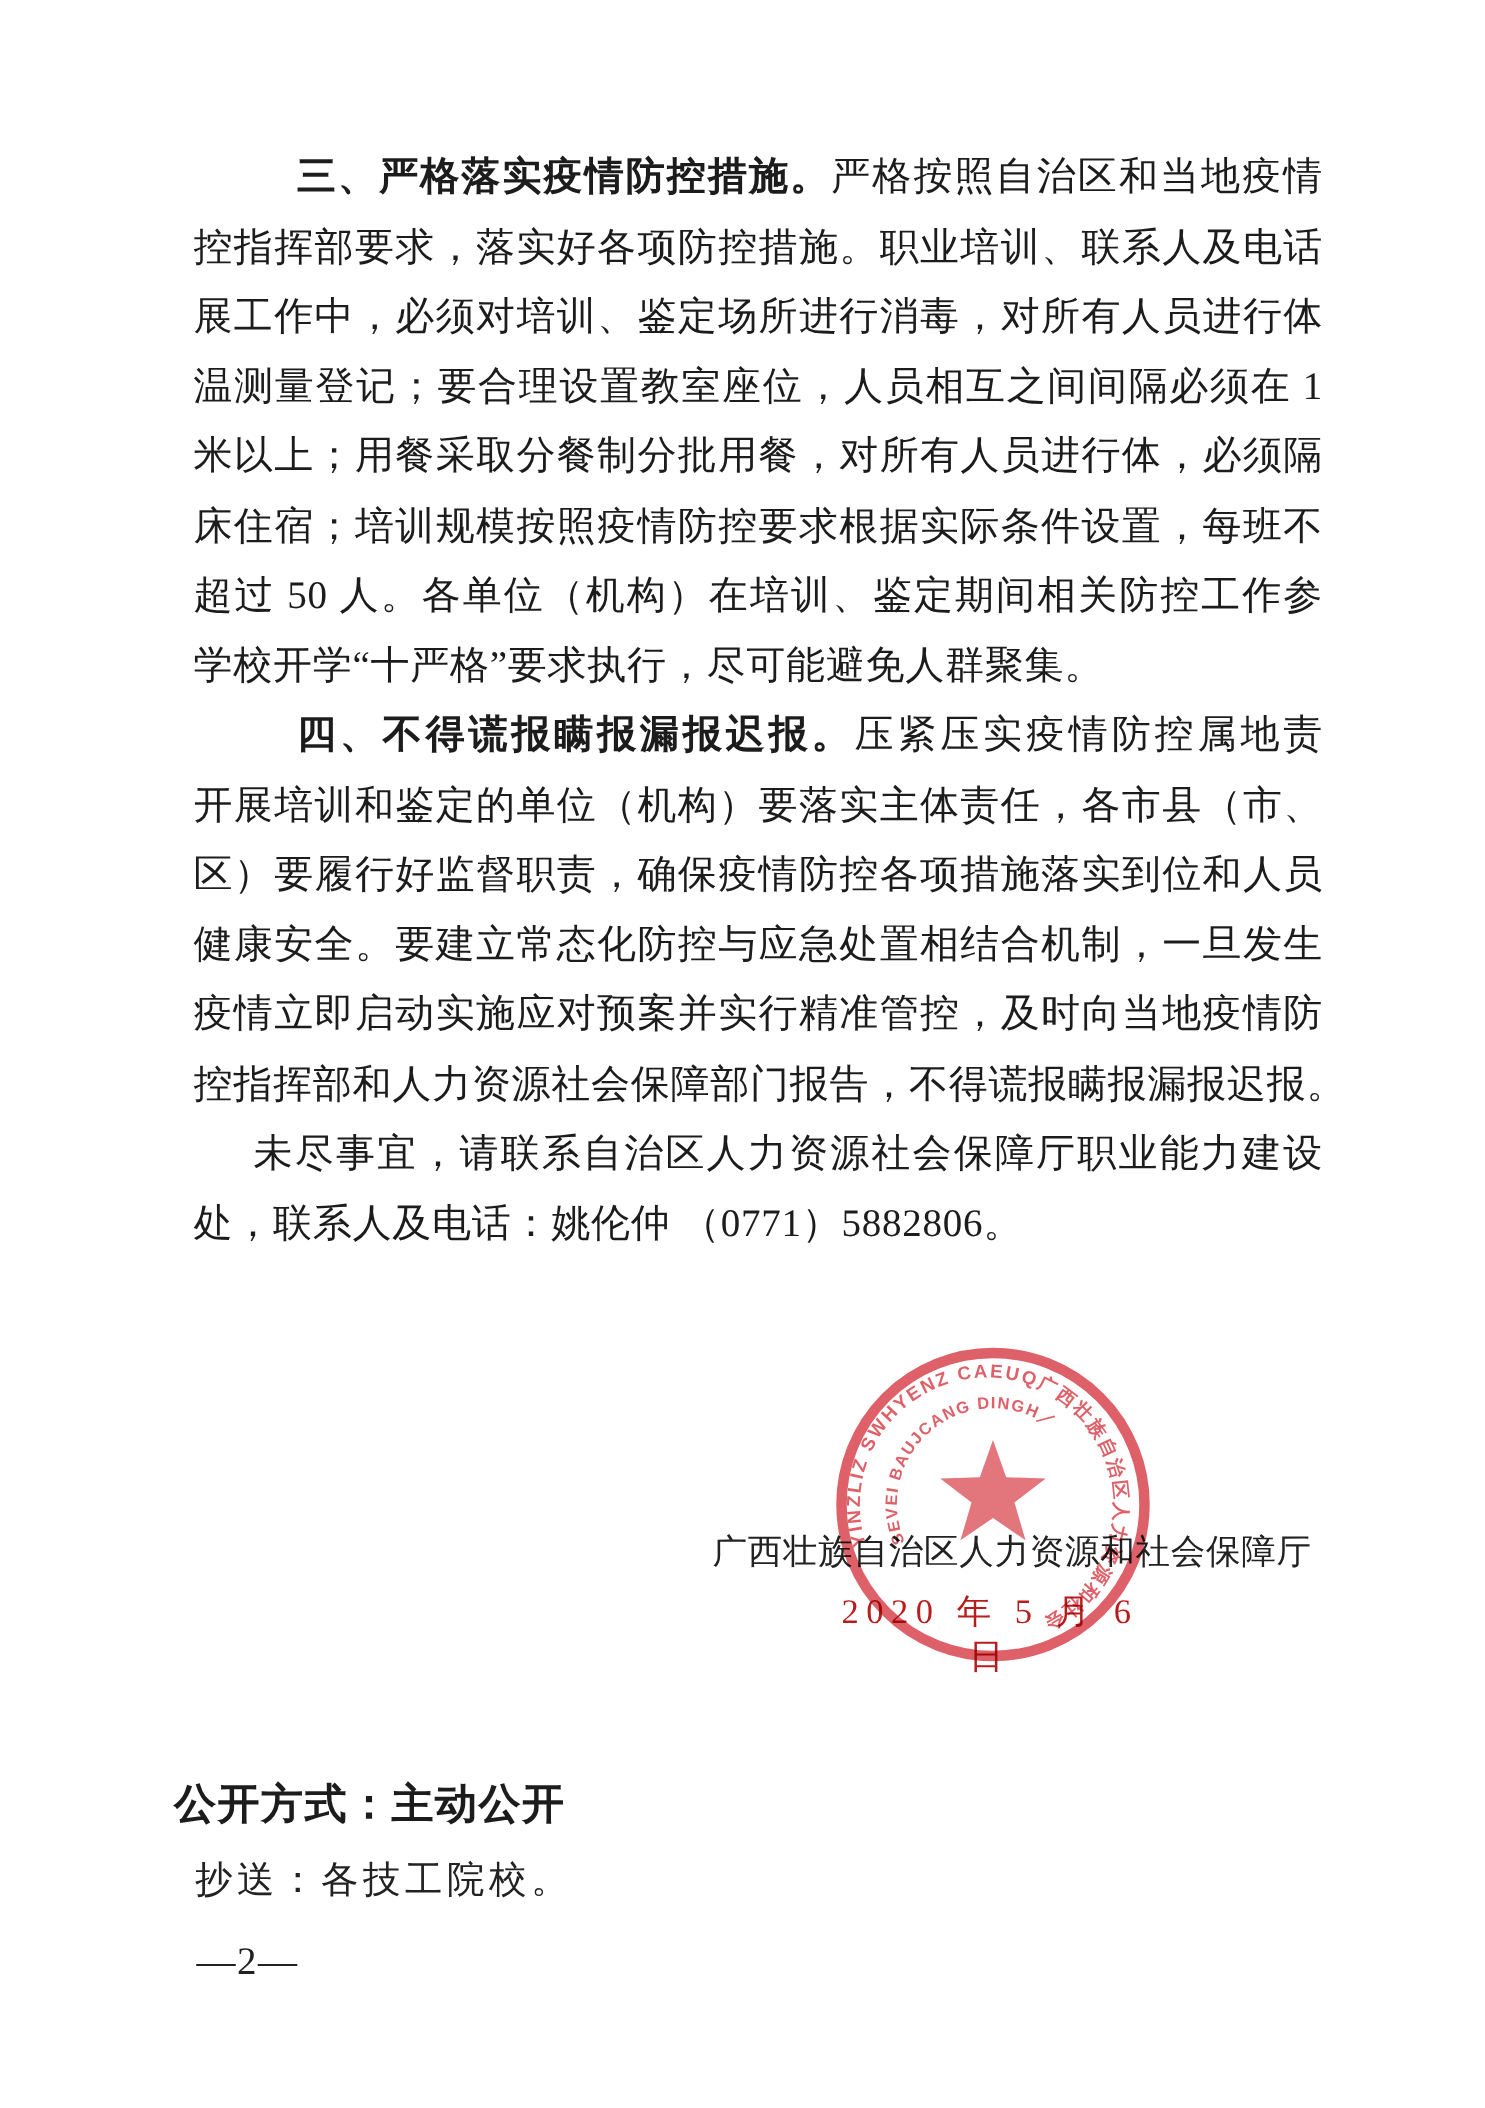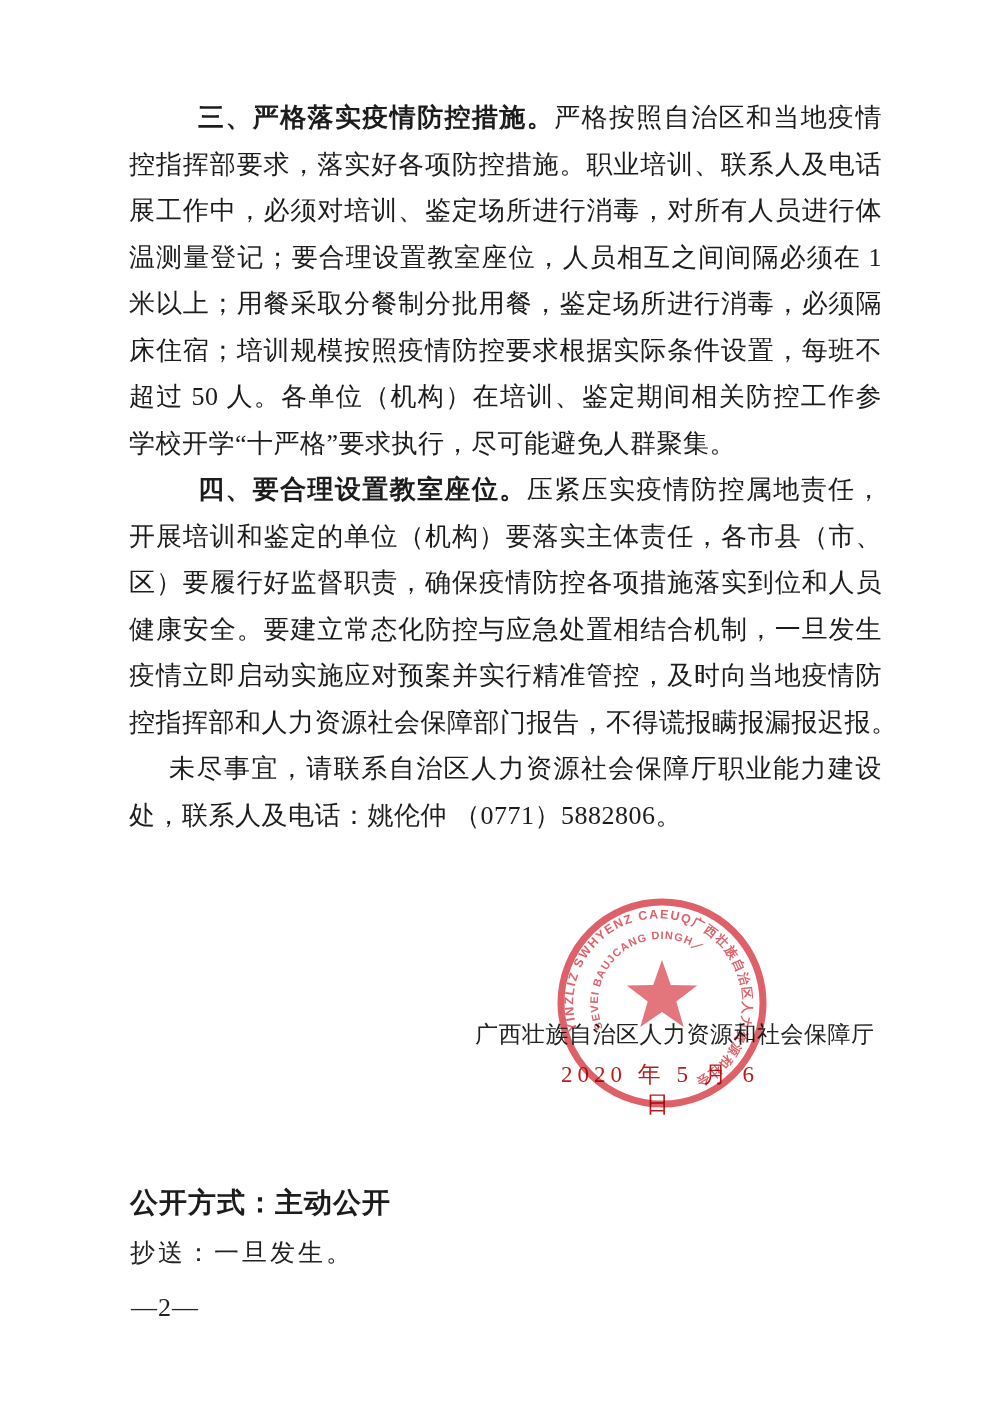--- a/index.html
+++ b/index.html
@@ -46,21 +46,21 @@
   }
   .seal text{
     font-family:"Liberation Sans","DejaVu Sans",sans-serif;
     font-weight:700;
   }
   .seal .outer-arc{ font-size:12.5px;letter-spacing:1.5px; }
   .seal .inner-arc{ font-size:11px;letter-spacing:1px; }
 
   
   .footer-disclosure{
-    position:absolute;left:130px;top:1184px;
+    position:absolute;left:116px;top:1184px;
     font-size:28px;font-weight:700;letter-spacing:1px;
   }
   .footer-cc{
     position:absolute;left:130px;top:1236px;
     font-size:25px;letter-spacing:3px;color:#222;
   }
   .page-number{
     position:absolute;left:131px;top:1293px;
     font-size:26px;letter-spacing:1px;color:#222;
   }
@@ -68,25 +68,25 @@
 </head>
 <body>
 
 <div class="page">
 
   <div class="body-text" id="bodyLines">
       <div class="line fill indent"><b>三、严格落实疫情防控措施。</b>严格按照自治区和当地疫情防</div>
       <div class="line fill">控指挥部要求，落实好各项防控措施。职业培训、联系人及电话</div>
       <div class="line fill">展工作中，必须对培训、鉴定场所进行消毒，对所有人员进行体</div>
       <div class="line fill">温测量登记；要合理设置教室座位，人员相互之间间隔必须在 1</div>
-      <div class="line fill">米以上；用餐采取分餐制分批用餐，鉴定场所进行消毒，必须隔</div>
+      <div class="line fill">米以上；用餐采取分餐制分批用餐，对所有人员进行体，必须隔</div>
       <div class="line fill">床住宿；培训规模按照疫情防控要求根据实际条件设置，每班不</div>
       <div class="line fill">超过 50 人。各单位（机构）在培训、鉴定期间相关防控工作参照</div>
       <div class="line">学校开学“十严格”要求执行，尽可能避免人群聚集。</div>
-      <div class="line fill indent"><b>四、要合理设置教室座位。</b>压紧压实疫情防控属地责任，</div>
+      <div class="line fill indent"><b>四、不得谎报瞒报漏报迟报。</b>压紧压实疫情防控属地责任，</div>
       <div class="line fill">开展培训和鉴定的单位（机构）要落实主体责任，各市县（市、</div>
       <div class="line fill">区）要履行好监督职责，确保疫情防控各项措施落实到位和人员</div>
       <div class="line fill">健康安全。要建立常态化防控与应急处置相结合机制，一旦发生</div>
       <div class="line fill">疫情立即启动实施应对预案并实行精准管控，及时向当地疫情防</div>
       <div class="line">控指挥部和人力资源社会保障部门报告，不得谎报瞒报漏报迟报。</div>
       <div class="line fill indent">未尽事宜，请联系自治区人力资源社会保障厅职业能力建设</div>
       <div class="line">处，联系人及电话：姚伦仲 （0771）5882806。</div>
     </div>
 
   <div class="sig-org">广西壮族自治区人力资源和社会保障厅</div>
@@ -101,16 +101,16 @@
     </defs>
     <text class="outer-arc" fill="#d9454e">
       <textPath href="#outerArc" startOffset="2">YINZLIZ SWHYENZ CAEUQ广西壮族自治区人力资源和社会保障厅</textPath>
     </text>
     <text class="inner-arc" fill="#d9454e">
       <textPath href="#innerArc" startOffset="2">SEVEI BAUJCANG DINGH／</textPath>
     </text>
   </svg>
 
   <div class="footer-disclosure">公开方式：主动公开</div>
-  <div class="footer-cc">抄送：一旦发生。</div>
+  <div class="footer-cc">抄送：各技工院校。</div>
   <div class="page-number">—2—</div>
 
 </div>
 
 </body></html>

